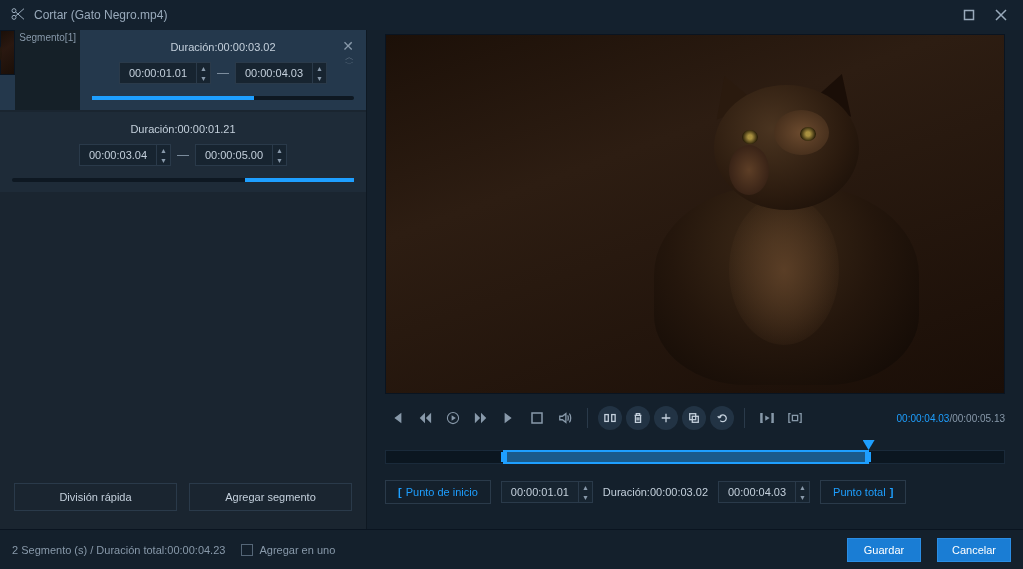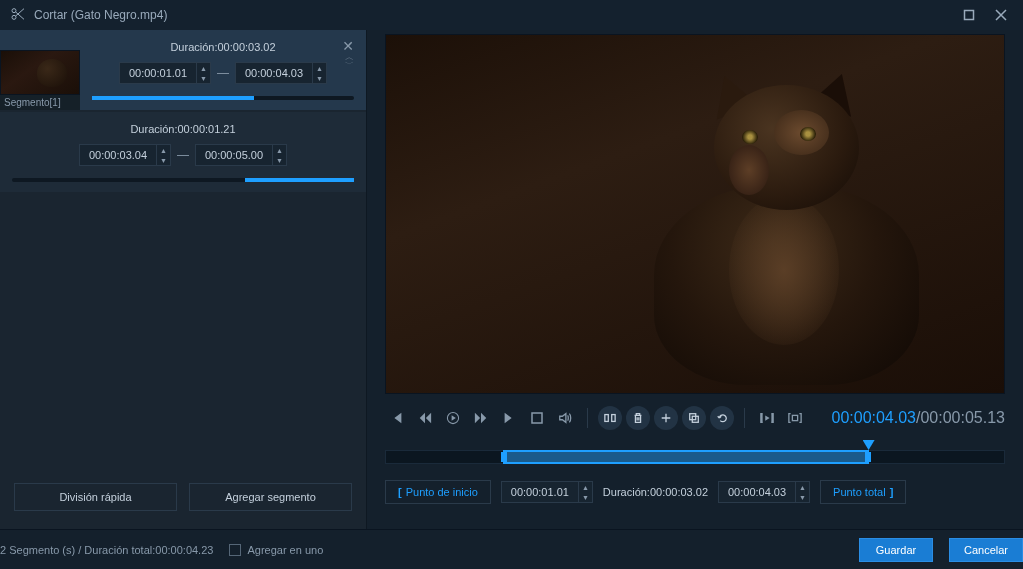--- a/index.html
+++ b/index.html
@@ -13,21 +13,21 @@
 .scissors { width:16px; height:16px; }
 
 
 .main { flex:1; display:flex; }
 
 
 .left { width:367px; background:#1a2530; display:flex; flex-direction:column; border-right:1px solid #0e1822; }
 .segments-scroll { flex:1; overflow:auto; }
 .segment { display:flex; background:#1e2b38; margin-bottom:2px; }
 .segment.active { background:#24384c; }
-.thumb-col { width:80px; display:flex; flex-direction:column; justify-content:flex-end; }
+.thumb-col { width:80px; display:flex; flex-direction:row; justify-content:flex-start; }
 .thumb { width:80px; height:45px; background:linear-gradient(145deg,#1a0f08 0%,#2a1810 40%,#1a0f08 100%); border:1px solid #0a1420; position:relative; }
 .thumb::after{content:"";position:absolute;top:8px;right:12px;width:30px;height:28px;border-radius:50% 50% 45% 45%;background:radial-gradient(ellipse at 35% 35%,#3a2818,#1a0f08);}
 .seg-label { font-size:10px; background:#152028; color:#8899aa; padding:2px 4px; text-align:left; }
 .seg-body { flex:1; padding:8px 12px 10px 12px; position:relative; }
 .seg-header { display:flex; align-items:center; justify-content:center; position:relative; height:18px; }
 .seg-dur-label { font-size:11px; color:#c4d0dc; }
 .seg-close { position:absolute; right:0; top:0; cursor:pointer; color:#8899aa; font-size:14px; }
 .seg-updown { position:absolute; right:0; top:16px; display:flex; flex-direction:column; gap:0; color:#667788; font-size:9px; line-height:7px;}
 .seg-times { display:flex; align-items:center; justify-content:center; gap:6px; margin-top:6px; }
 .time-spinner { display:flex; align-items:center; background:#172430; border:1px solid #2a3a4a; height:22px; }
@@ -53,40 +53,40 @@
 .cat-patch2{position:absolute;top:70px;left:115px;width:40px;height:50px;border-radius:50%;background:radial-gradient(#5d3e26,#2a1810);}
 .cat-eye-l{position:absolute;top:55px;left:128px;width:16px;height:14px;border-radius:50%;background:radial-gradient(circle,#a89040 20%,#2a2008 70%);}
 .cat-eye-r{position:absolute;top:52px;left:186px;width:16px;height:14px;border-radius:50%;background:radial-gradient(circle,#a89040 20%,#2a2008 70%);}
 
 .controls { height:32px; margin-top:8px; display:flex; align-items:center; gap:4px; }
 .ctrl-btn { width:24px; height:24px; display:flex; align-items:center; justify-content:center; color:#8899aa; cursor:pointer; font-size:12px; }
 .ctrl-btn svg{width:14px;height:14px;}
 .ctrl-circle { width:24px; height:24px; border-radius:50%; background:#223344; display:flex; align-items:center; justify-content:center; color:#c4d0dc; cursor:pointer; }
 .ctrl-circle svg{width:12px;height:12px;}
 .ctrl-flex{flex:1;}
-.timecode { font-size:16px;text-align:right; }
+.timecode { font-size:10px;text-align:right; }
 .tc-cur{color:#1e9fff;}
 .tc-tot{color:#8899aa;}
 .divider-v{width:1px;height:20px;background:#2a3a4a;margin:0 6px;}
 
 .timeline { margin-top:10px; height:22px; position:relative; }
 .tl-track { position:absolute; inset:0; top:6px; height:14px; background:#0b1620; border:1px solid #1a2a3a;}
 .tl-range { position:absolute; top:6px; height:14px; background:#1a5a8a; border:2px solid #1e9fff; box-sizing:border-box;}
 .tl-range::before,.tl-range::after{content:"";position:absolute;top:0;width:6px;height:100%;background:#1e9fff;}
 .tl-range::before{left:-4px;}
 .tl-range::after{right:-4px;}
 .tl-playhead { position:absolute; top:-4px; width:12px; height:10px; background:#1e9fff; clip-path:polygon(0 0,100% 0,50% 100%);}
 
 .range-row { margin-top:12px; height:28px; display:flex; align-items:center; gap:10px; }
 .range-btn { height:24px; padding:0 12px; border:1px solid #2a3a4a; background:transparent; color:#1e9fff; font-size:11px; cursor:pointer; display:flex; align-items:center; gap:4px;}
 .range-btn .brk{color:#1e9fff;font-weight:bold;}
 .dur-mid { font-size:11px; color:#c4d0dc; }
 
 
-.bottombar { height:40px; background:#14202c; border-top:1px solid #0a1420; display:flex; align-items:center; padding:0 0; gap:16px; }
+.bottombar { height:40px; background:#14202c; border-top:1px solid #0a1420; display:flex; align-items:center; padding:0 12px; gap:16px; }
 .status { font-size:11px; color:#8899aa; }
 .chk { display:flex; align-items:center; gap:6px; color:#8899aa; font-size:11px; cursor:pointer;}
 .chk-box { width:12px; height:12px; border:1px solid #556677; }
 .bottom-flex{flex:1;}
 .primary-btn { width:74px; height:24px; background:#1a7dd4; border:1px solid #2a8de4; color:#fff; font-size:11px; cursor:pointer; }
 
 svg{fill:none;stroke:currentColor;stroke-width:1.5;}
 </style>
 </head>
 <body>

